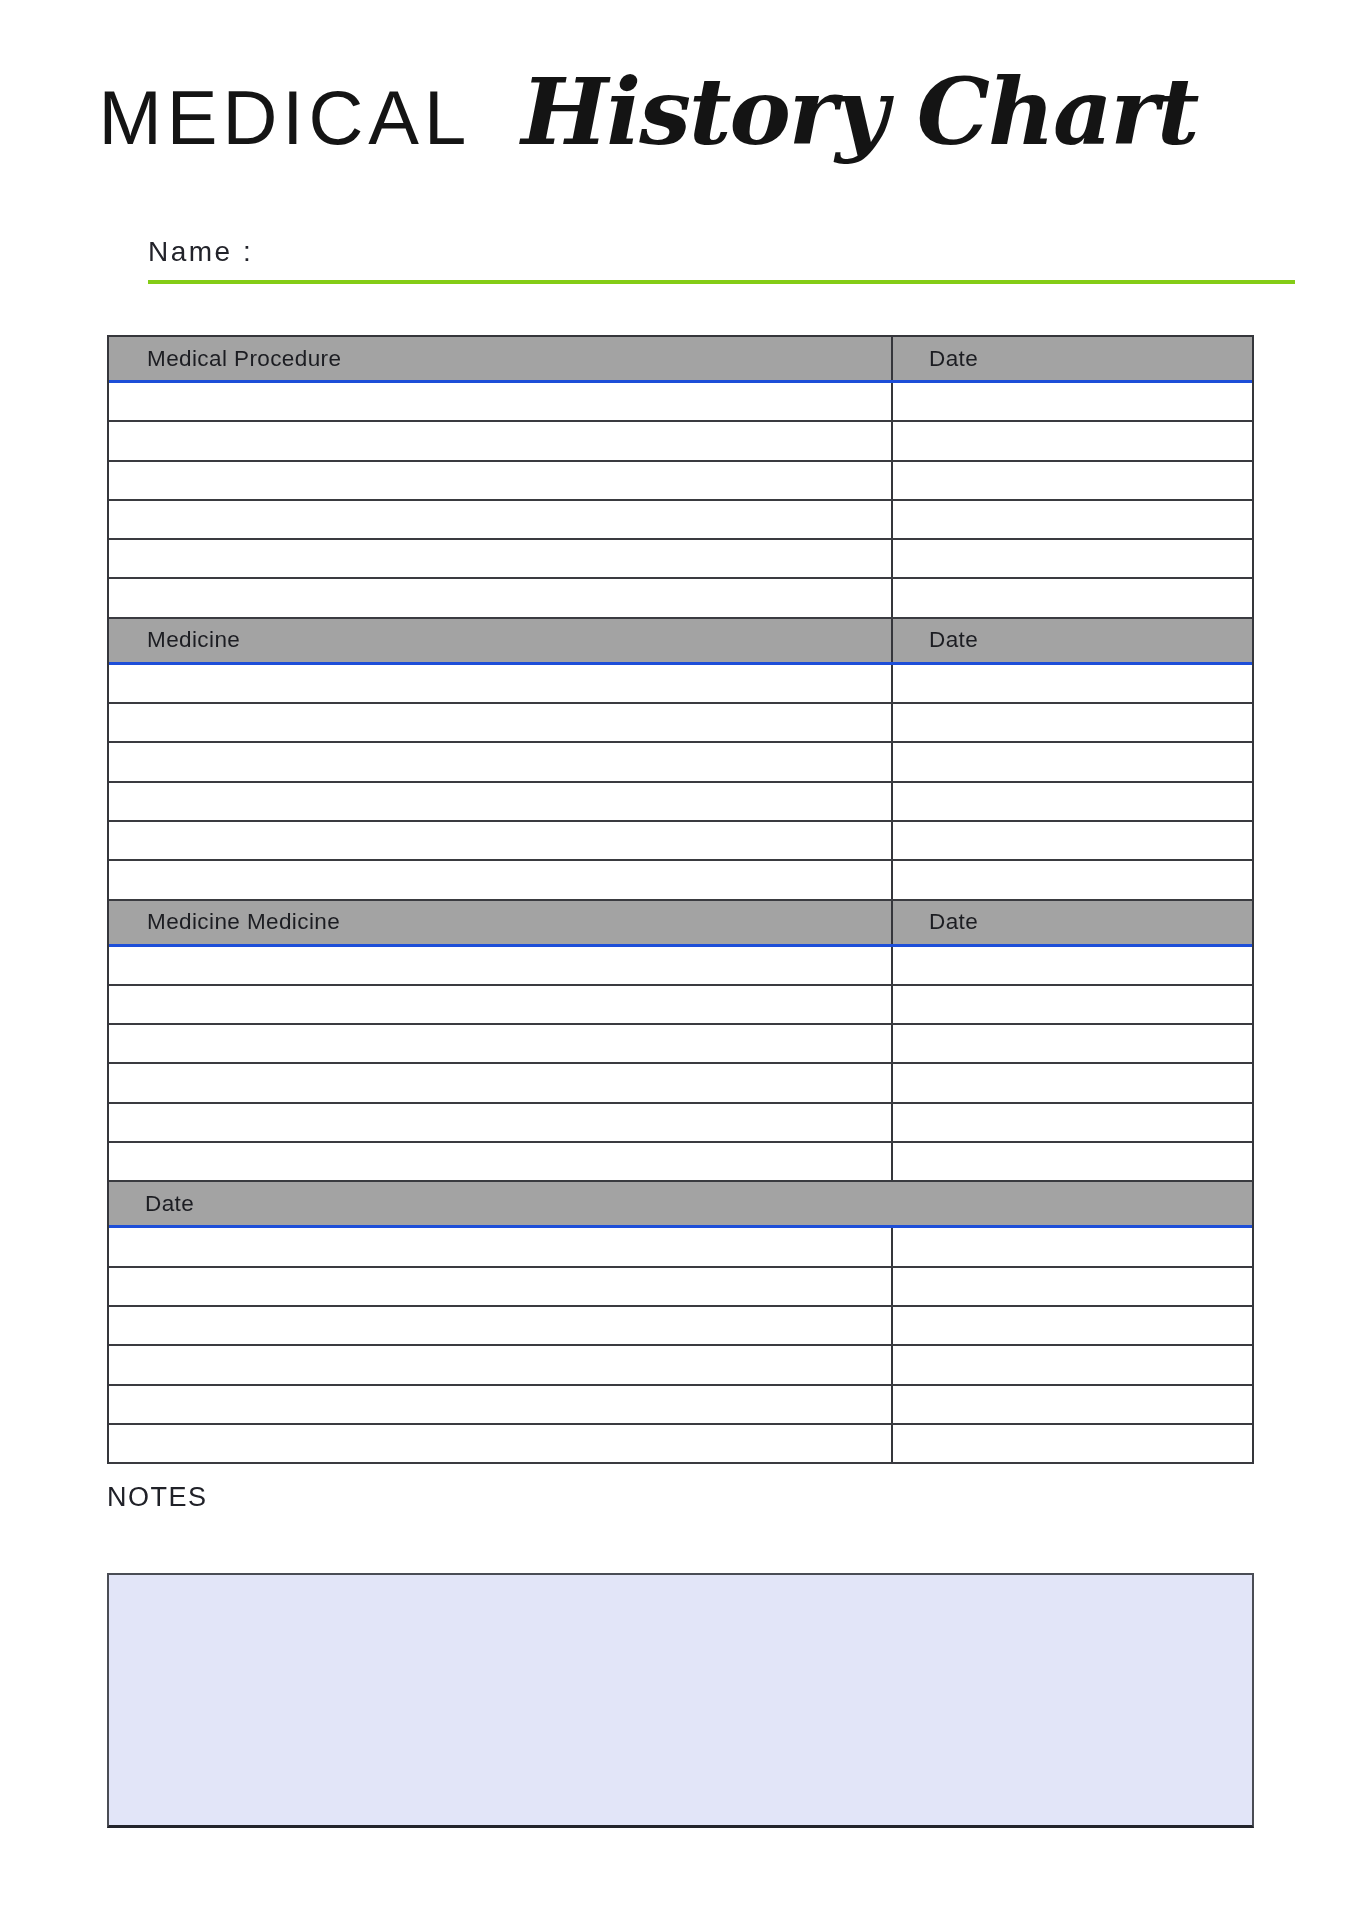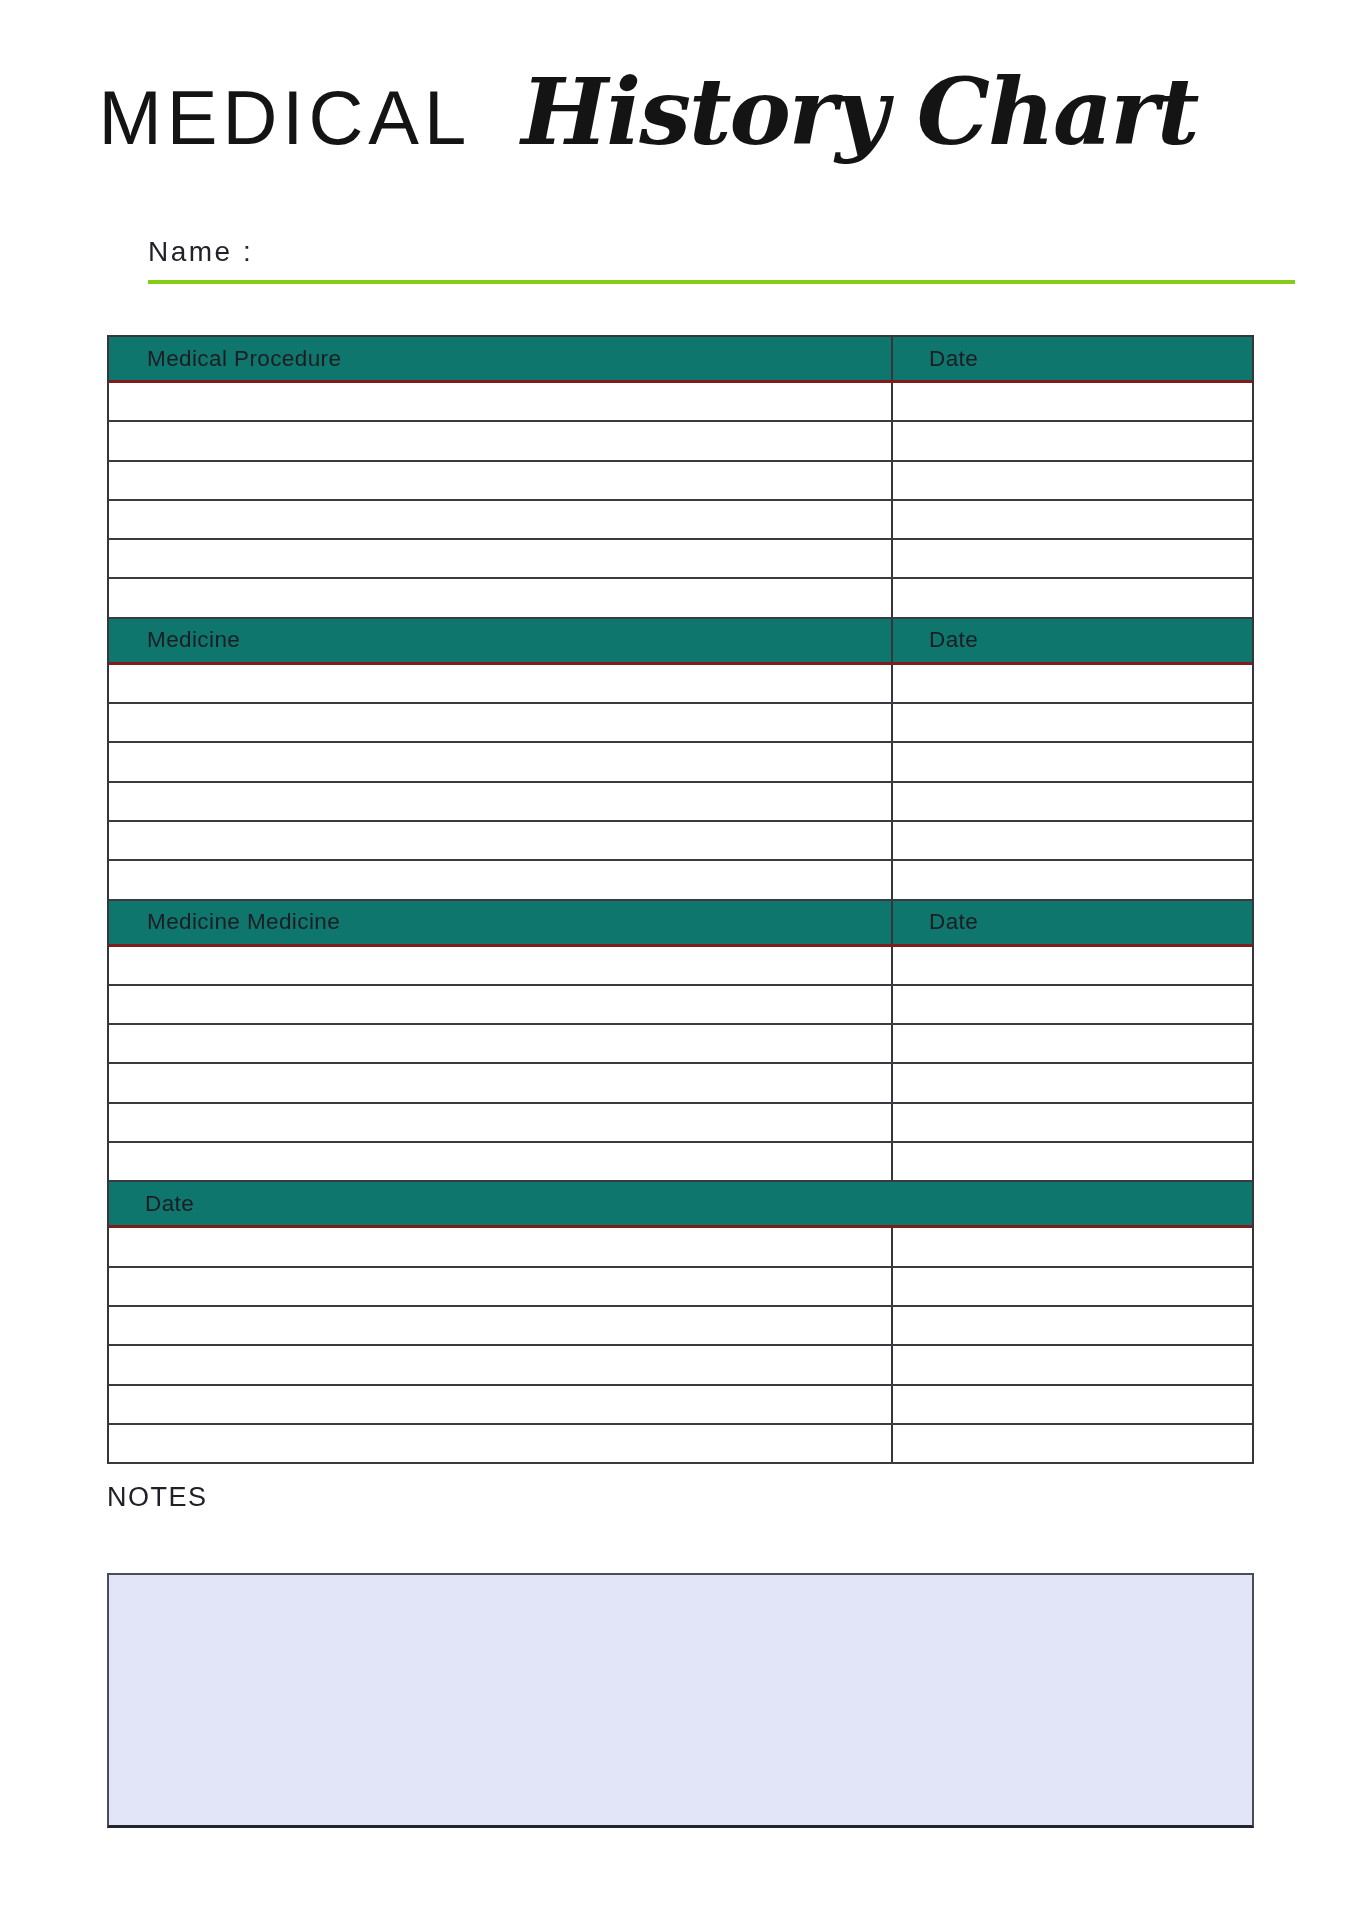--- a/index.html
+++ b/index.html
@@ -12,21 +12,21 @@
   .t-script{font-family:"DejaVu Serif",serif;font-style:italic;font-weight:600;font-size:92px;letter-spacing:-2px;margin-left:20px;}
 
   
   .name-block{position:absolute;left:107px;top:236px;width:1147px;border-bottom:4px solid #84cc16;padding-bottom:12px;box-sizing:border-box;margin-left:41px;}
   .name-label{font-size:28px;letter-spacing:2.5px;color:#22232a;font-weight:500;}
   .name-value{font-size:28px;color:#22232a;margin-left:14px;}
 
   
   .tables{position:absolute;left:107px;top:335px;width:1147px;box-sizing:border-box;
           border-left:2px solid #35363b;border-right:2px solid #35363b;border-top:2px solid #35363b;}
-  .section-header{display:flex;height:46px;background:#0f766e;border-bottom:3px solid #7f1d1d;box-sizing:border-box;}
+  .section-header{display:flex;height:46px;background:#a3a3a3;border-bottom:3px solid #1d4ed8;box-sizing:border-box;}
   .row{display:flex;height:39.3px;background:#ffffff;border-bottom:2px solid #3a3b40;box-sizing:border-box;}
   .cell{box-sizing:border-box;}
   .c1{width:784px;border-right:2px solid #35363b;}
   .c2{flex:1;}
   .head-cell{display:flex;align-items:center;font-size:22.5px;color:#1c1d22;font-weight:500;letter-spacing:0.4px;}
   .c1.head-cell{padding-left:38px;}
   .c2.head-cell{padding-left:36px;}
 
   
   .notes-label{position:absolute;left:107px;top:1482px;font-size:27px;letter-spacing:1.5px;color:#202128;font-weight:500;}

